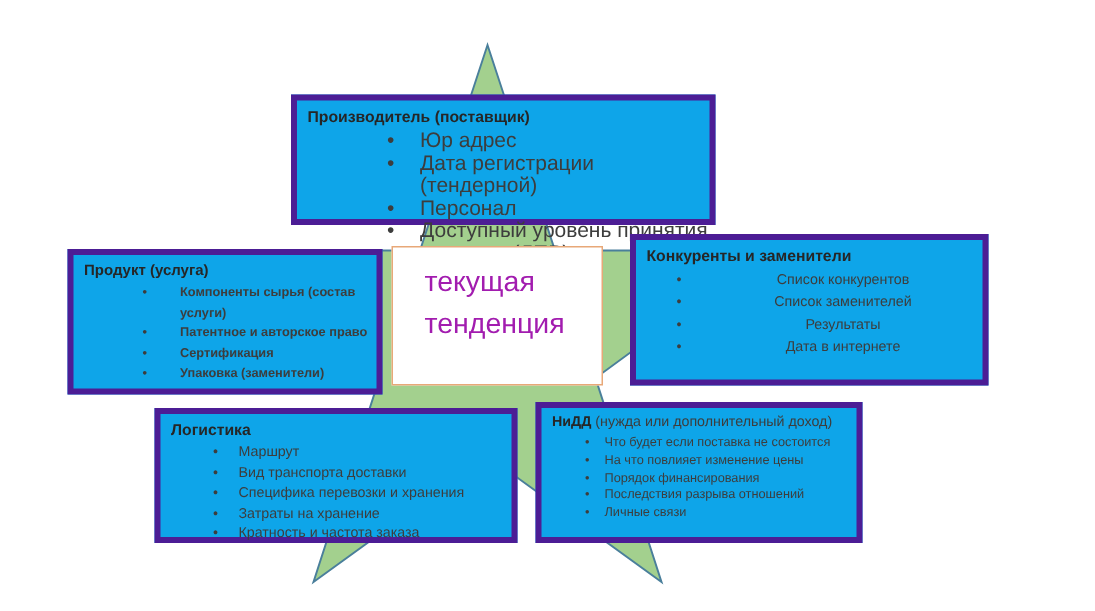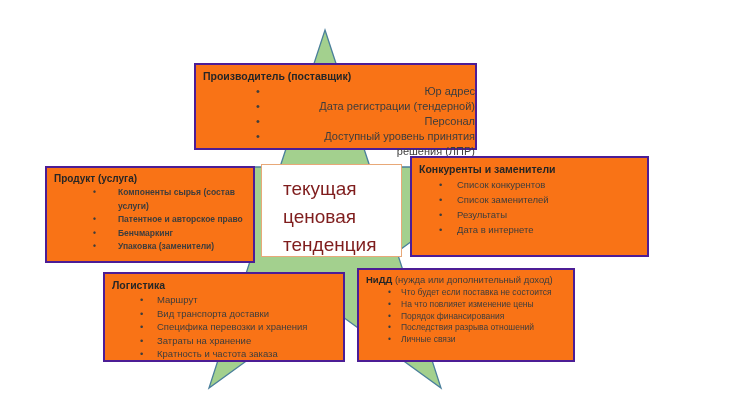--- a/index.html
+++ b/index.html
@@ -6,22 +6,22 @@
   .canvas{
     position:relative;
     width:730px;height:407px;
     background:#ffffff;
     font-family:"Liberation Sans", sans-serif;
     overflow:hidden;
   }
   .star-svg{position:absolute;left:0;top:0;z-index:1;}
   .box{
     position:absolute;z-index:2;
-    background:#f97316;
-    border:2px solid #4c1d95;
+    background:#0ea5e9;
+    border:4px solid #4c1d95;
     box-sizing:border-box;
     color:#3d3d3d;
   }
   .box-title{
     font-weight:bold;
     color:#262626;
     padding:5px 6px 1px 7px;
   }
   ul.bullets{
     margin:1px 0 0 0;
@@ -33,32 +33,32 @@
   }
   ul.bullets li::before{
     content:"\2022";
     position:absolute;
     left:0;
     color:#3d3d3d;
   }
   
   .box-producer{left:194px;top:63px;width:283px;height:87px;}
   .box-producer .box-title{font-size:10.5px;}
-  .box-producer ul.bullets{font-size:11px;line-height:15px;margin-left:60px;text-align:right;}
+  .box-producer ul.bullets{font-size:14px;line-height:15px;margin-left:60px;}
   .box-producer ul.bullets li{padding-left:22px;}
   
   .box-product{left:45px;top:166px;width:210px;height:97px;}
   .box-product .box-title{font-size:10px;}
   .box-product ul.bullets{font-size:8.5px;line-height:13.5px;margin-left:46px;}
   .box-product ul.bullets li{padding-left:25px;font-weight:bold;}
   
-  .box-competitors{left:410px;top:156px;width:239px;height:101px;}
+  .box-competitors{left:420px;top:156px;width:239px;height:101px;}
   .box-competitors .box-title{font-size:10.5px;}
   .box-competitors ul.bullets{font-size:9.5px;line-height:15px;margin-left:27px;}
-  .box-competitors ul.bullets li{padding-left:18px;}
+  .box-competitors ul.bullets li{padding-left:18px;text-align:center;}
   
   .box-logistics{left:103px;top:272px;width:242px;height:90px;}
   .box-logistics .box-title{font-size:10.5px;}
   .box-logistics ul.bullets{font-size:9.5px;line-height:13.5px;margin-left:35px;}
   .box-logistics ul.bullets li{padding-left:17px;}
   
   .box-nidd{left:357px;top:268px;width:218px;height:94px;}
   .box-nidd .box-title{font-size:9.5px;padding-top:4px;}
   .box-nidd .box-title .title-rest{font-weight:normal;color:#3d3d3d;}
   .box-nidd ul.bullets{font-size:8.5px;line-height:11.8px;margin-left:29px;}
@@ -66,21 +66,21 @@
   
   .center-box{
     position:absolute;z-index:3;
     left:261px;top:164px;width:141px;height:93px;
     background:#ffffff;
     border:1px solid #e8a878;
     box-sizing:border-box;
     padding:10px 0 0 21px;
     font-size:19px;
     line-height:28px;
-    color:#7f1d1d;
+    color:#a21caf;
   }
 </style>
 </head>
 <body>
 
 <div class="canvas">
 
   <svg class="star-svg" width="730" height="407" viewBox="0 0 730 407" aria-hidden="true">
     <polygon points="325,30 370,167 513,167 397,252 441,388 325,304 209,388 253,252 137,167 280,167" fill="#A3D08E" stroke="#4A7F9B" stroke-width="1.3" stroke-linejoin="miter"></polygon>
   </svg>
@@ -93,21 +93,21 @@
         <li>Персонал</li>
         <li>Доступный уровень принятия решения (ЛПР)</li>
       </ul>
   </div>
 
   <div class="box box-product">
     <div class="box-title">Продукт (услуга)</div>
     <ul class="bullets">
         <li>Компоненты сырья (состав услуги)</li>
         <li>Патентное и авторское право</li>
-        <li>Бенчмаркинг</li>
+        <li>Сертификация</li>
         <li>Упаковка (заменители)</li>
       </ul>
   </div>
 
   <div class="box box-competitors">
     <div class="box-title">Конкуренты и заменители</div>
     <ul class="bullets">
         <li>Список конкурентов</li>
         <li>Список заменителей</li>
         <li>Результаты</li>
@@ -134,17 +134,16 @@
         <li>Что будет если поставка не состоится</li>
         <li>На что повлияет изменение цены</li>
         <li>Порядок финансирования</li>
         <li>Последствия разрыва отношений</li>
         <li>Личные связи</li>
       </ul>
   </div>
 
   <div class="center-box">
     <div>текущая</div>
-    <div>ценовая</div>
     <div>тенденция</div>
   </div>
 
 </div>
 
 </body></html>

